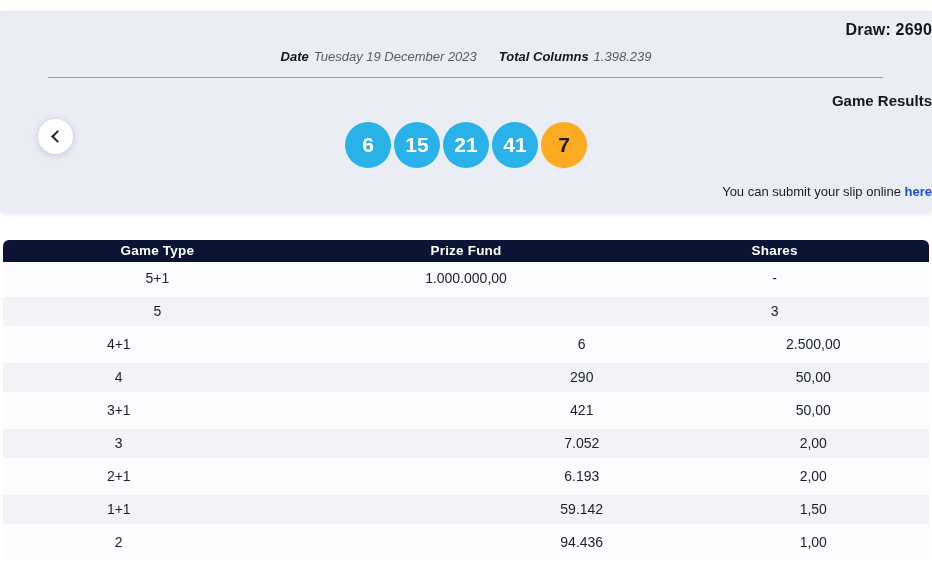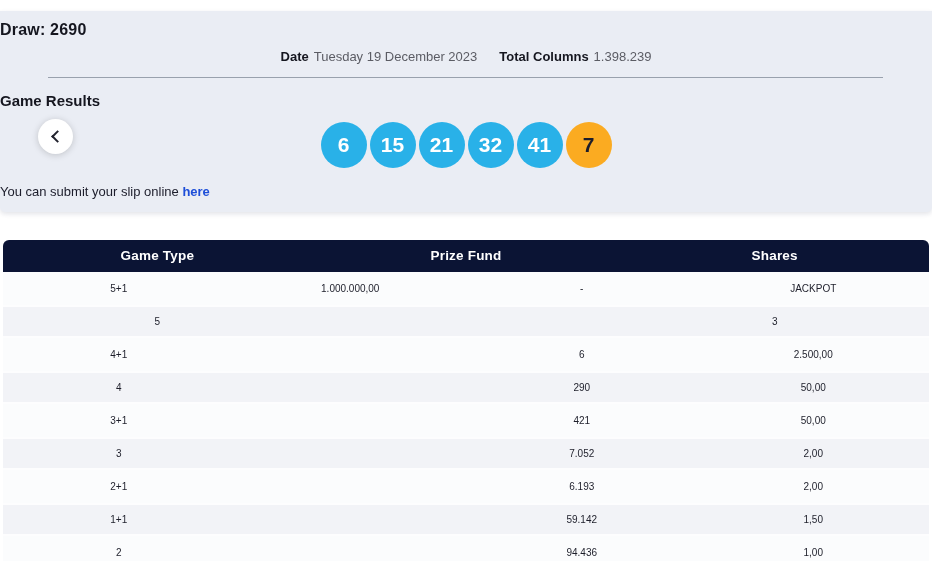--- a/index.html
+++ b/index.html
@@ -12,37 +12,37 @@
     position: relative;
     color: #15161f;
   }
 
   
   .hero {
     height: 201px;
     background: var(--hero-bg, #eaedf4);
     border-radius: 0 0 5px 5px;
     box-shadow: 0 2px 5px rgba(13,27,62,.12);
-    text-align: left;
+    text-align: right;
     position: relative;
   }
   .hero-title {
     padding-top: 10px;
     font-size: 16px;
     font-weight: bold;
     letter-spacing: .2px;
   }
   .meta-row {
     margin-top: 9px;
     font-size: 13px;
     display: flex;
     justify-content: center;
     gap: 22px;
   }
-  .meta-item { display: flex; gap: 5px; align-items: baseline; }
+  .meta-item { display: flex; gap: 5px; align-items: baseline; font-style: italic; }
   .meta-label { font-weight: bold; color: #15161f; }
   .meta-value { color: #5b5c64; }
   .divider {
     height: 1px;
     background: #99a1ad;
     margin: 13px 49px 0 48px;
   }
   .results-title {
     margin-top: 14px;
     font-size: 15px;
@@ -87,40 +87,40 @@
     border-left: 2px solid #21222d;
     border-bottom: 2px solid #21222d;
     transform: rotate(45deg);
     margin-left: 4px;
     display: block;
   }
 
   
   .table-wrap { margin: 28px 3px 0 3px; }
   .thead {
-    height: 32px;
+    height: 22px;
     background: var(--table-header-bg, #0b1434);
     border-radius: 6px 6px 0 0;
     display: flex;
   }
   .cell {
     flex: 1 1 25%;
     display: flex; align-items: center; justify-content: center;
     white-space: nowrap;
   }
   .thead .cell {
     color: #ffffff;
     font-weight: bold;
     font-size: 13.5px;
     letter-spacing: .2px;
   }
   .row {
     height: 33px;
     display: flex;
-    font-size: 10px;
+    font-size: 14px;
     color: #1d1e2a;
   }
   .row.odd  { background: #fbfcfd; }
   .row.even {
     background: #f2f3f7;
     border-top: 2px solid #fdfdfe;
     border-bottom: 2px solid #fdfdfe;
   }
 </style>
 </head>
@@ -144,21 +144,20 @@
   </div>
 
   <div class="divider"></div>
 
   <h2 class="results-title">Game Results</h2>
 
   <div class="balls">
       <div class="ball">6</div>
       <div class="ball">15</div>
       <div class="ball">21</div>
-      <div class="ball">32</div>
       <div class="ball">41</div>
       <div class="ball bonus">7</div>
     </div>
 
   <p class="submit-line">
     <span>You can submit your slip online</span>
     <a class="submit-link">here</a>
   </p>
 
   <button class="prev-btn">
@@ -170,21 +169,20 @@
   <div class="thead">
       <div class="cell">Game Type</div>
       <div class="cell">Prize Fund</div>
       <div class="cell">Shares</div>
     </div>
   <div>
       <div class="row odd">
         <div class="cell">5+1</div>
         <div class="cell">1.000.000,00</div>
         <div class="cell">-</div>
-        <div class="cell">JACKPOT</div>
       </div>
       <div class="row even">
         <div class="cell">5</div>
         <div class="cell"></div>
         <div class="cell">3</div>
       </div>
       <div class="row odd">
         <div class="cell">4+1</div>
         <div class="cell"></div>
         <div class="cell">6</div>

